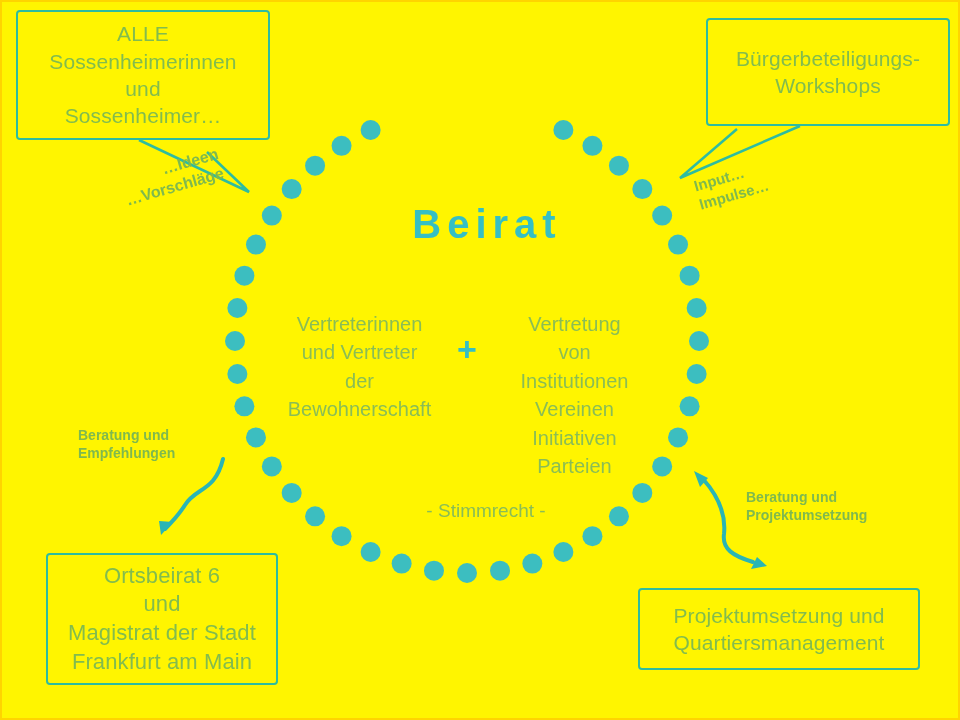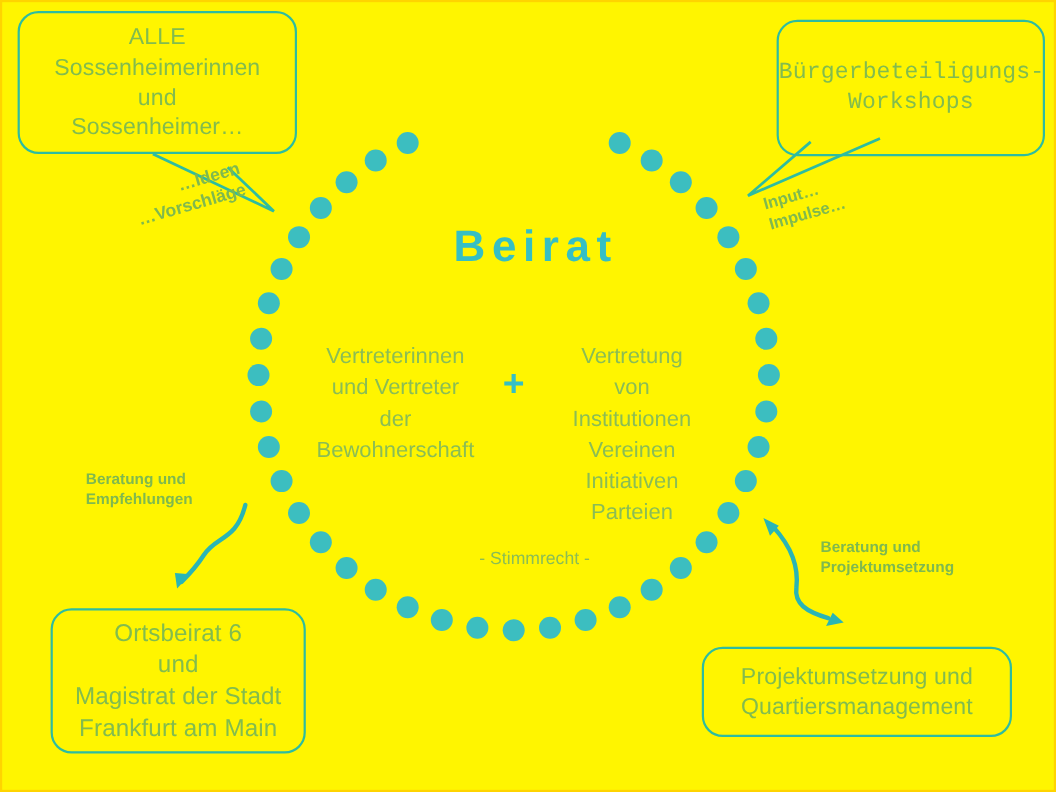--- a/index.html
+++ b/index.html
@@ -21,35 +21,35 @@
     inset:0;
     border:2px solid #FFD400;
     pointer-events:none;
   }
 
   
   .box {
     position: absolute;
     box-sizing: border-box;
     border: 2.5px solid #2EBCA0;
-    border-radius: 19px;
+    border-radius: 4px;
     background: transparent;
     display: flex;
     align-items: center;
     justify-content: center;
     text-align: center;
     color: #82BC4E;
     line-height: 1.30;
     letter-spacing: .1px;
   }
   .box .lines { width: 100%; padding: 0 8px; }
   .box .ln { display: block; }
 
   #bubble-citizens { left: 16px;  top: 10px;  width: 254px; height: 130px; font-size: 21px; }
-  #bubble-workshops{ left: 706px; top: 18px;  width: 244px; height: 124px; font-size: 21px; font-family: Liberation Mono, monospace; }
+  #bubble-workshops{ left: 706px; top: 18px;  width: 244px; height: 108px; font-size: 21px; }
   #box-ortsbeirat  { left: 46px;  top: 553px; width: 232px; height: 132px; font-size: 22px; }
   #box-stadtplan   { left: 638px; top: 588px; width: 282px; height: 82px;  font-size: 21px; }
 
   
   #overlay {
     position: absolute;
     left: 0; top: 0;
     width: 960px; height: 720px;
     pointer-events: none;
   }
@@ -122,21 +122,21 @@
     font-weight: bold;
     line-height: 1.0;
     padding-top: 22px;
   }
   #stimmrecht {
     position: absolute;
     left: 0; top: 500px;
     width: 960px;
     text-align: center;
     color: #8ABD55;
-    font-size: 16px;
+    font-size: 19px;
     padding-left: 12px;
     box-sizing: border-box;
   }
 </style>
 </head>
 <body>
 
 <div id="stage">
 
   <svg id="overlay" viewBox="0 0 960 720">

